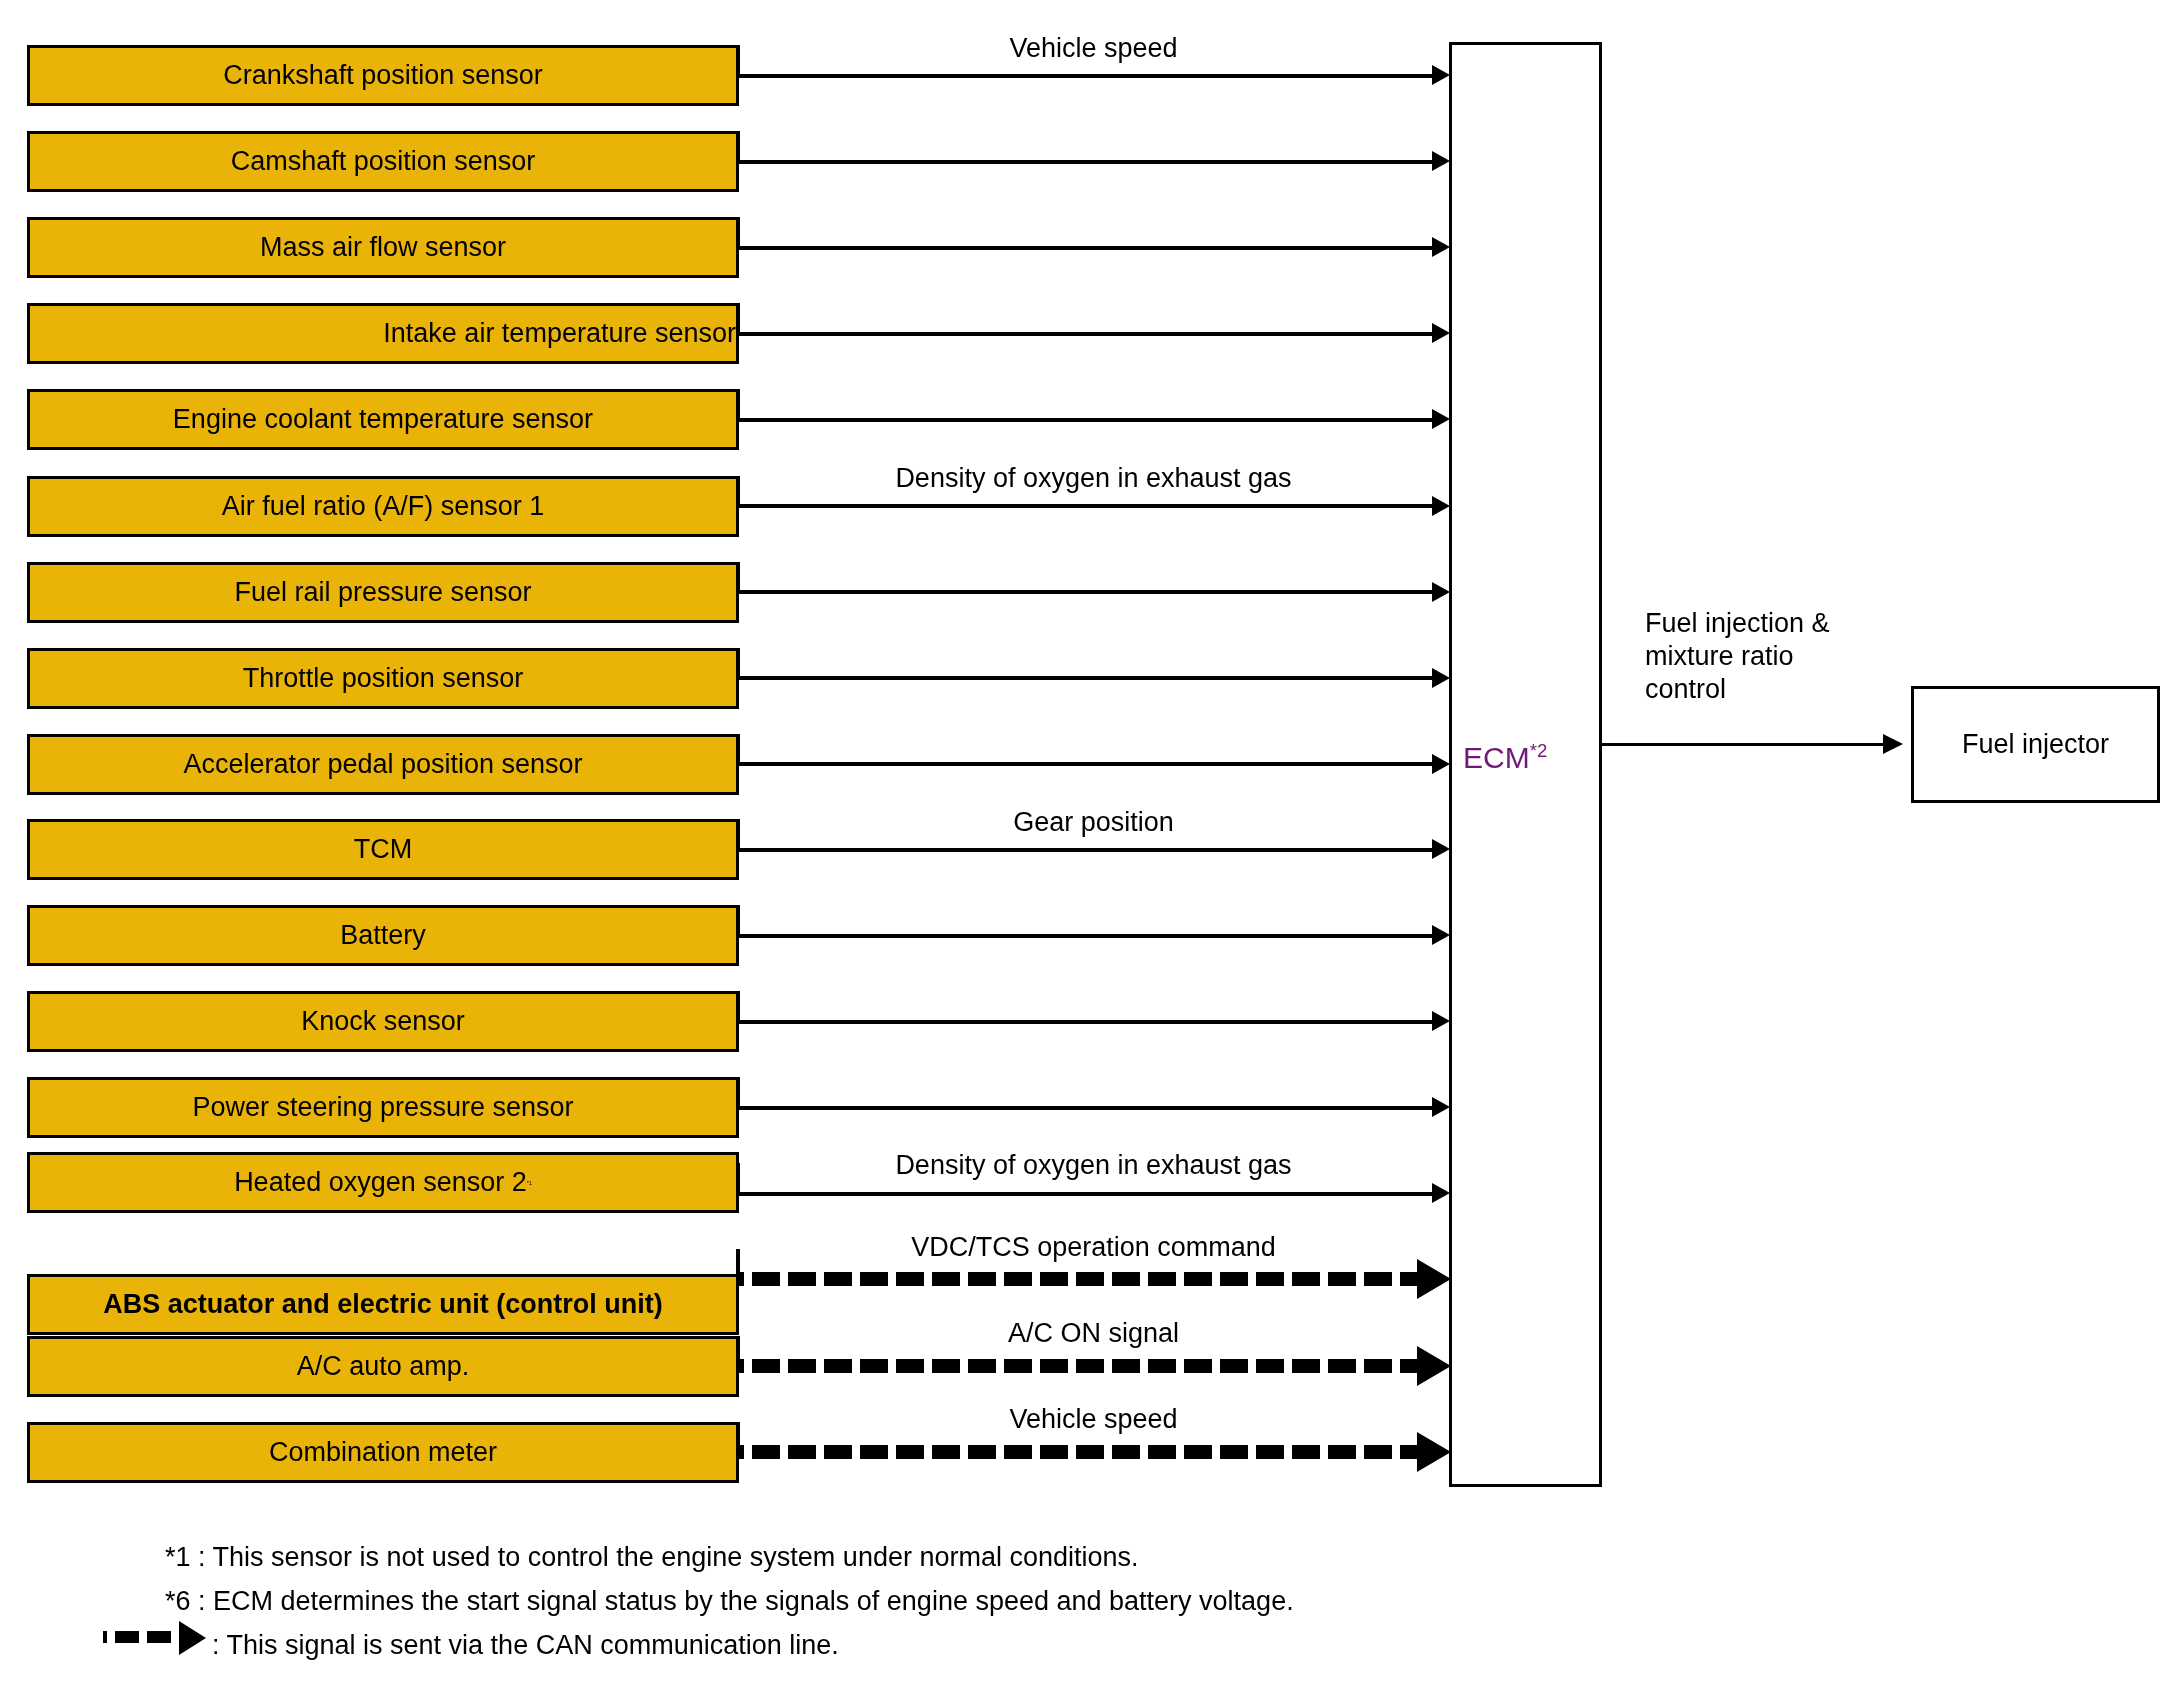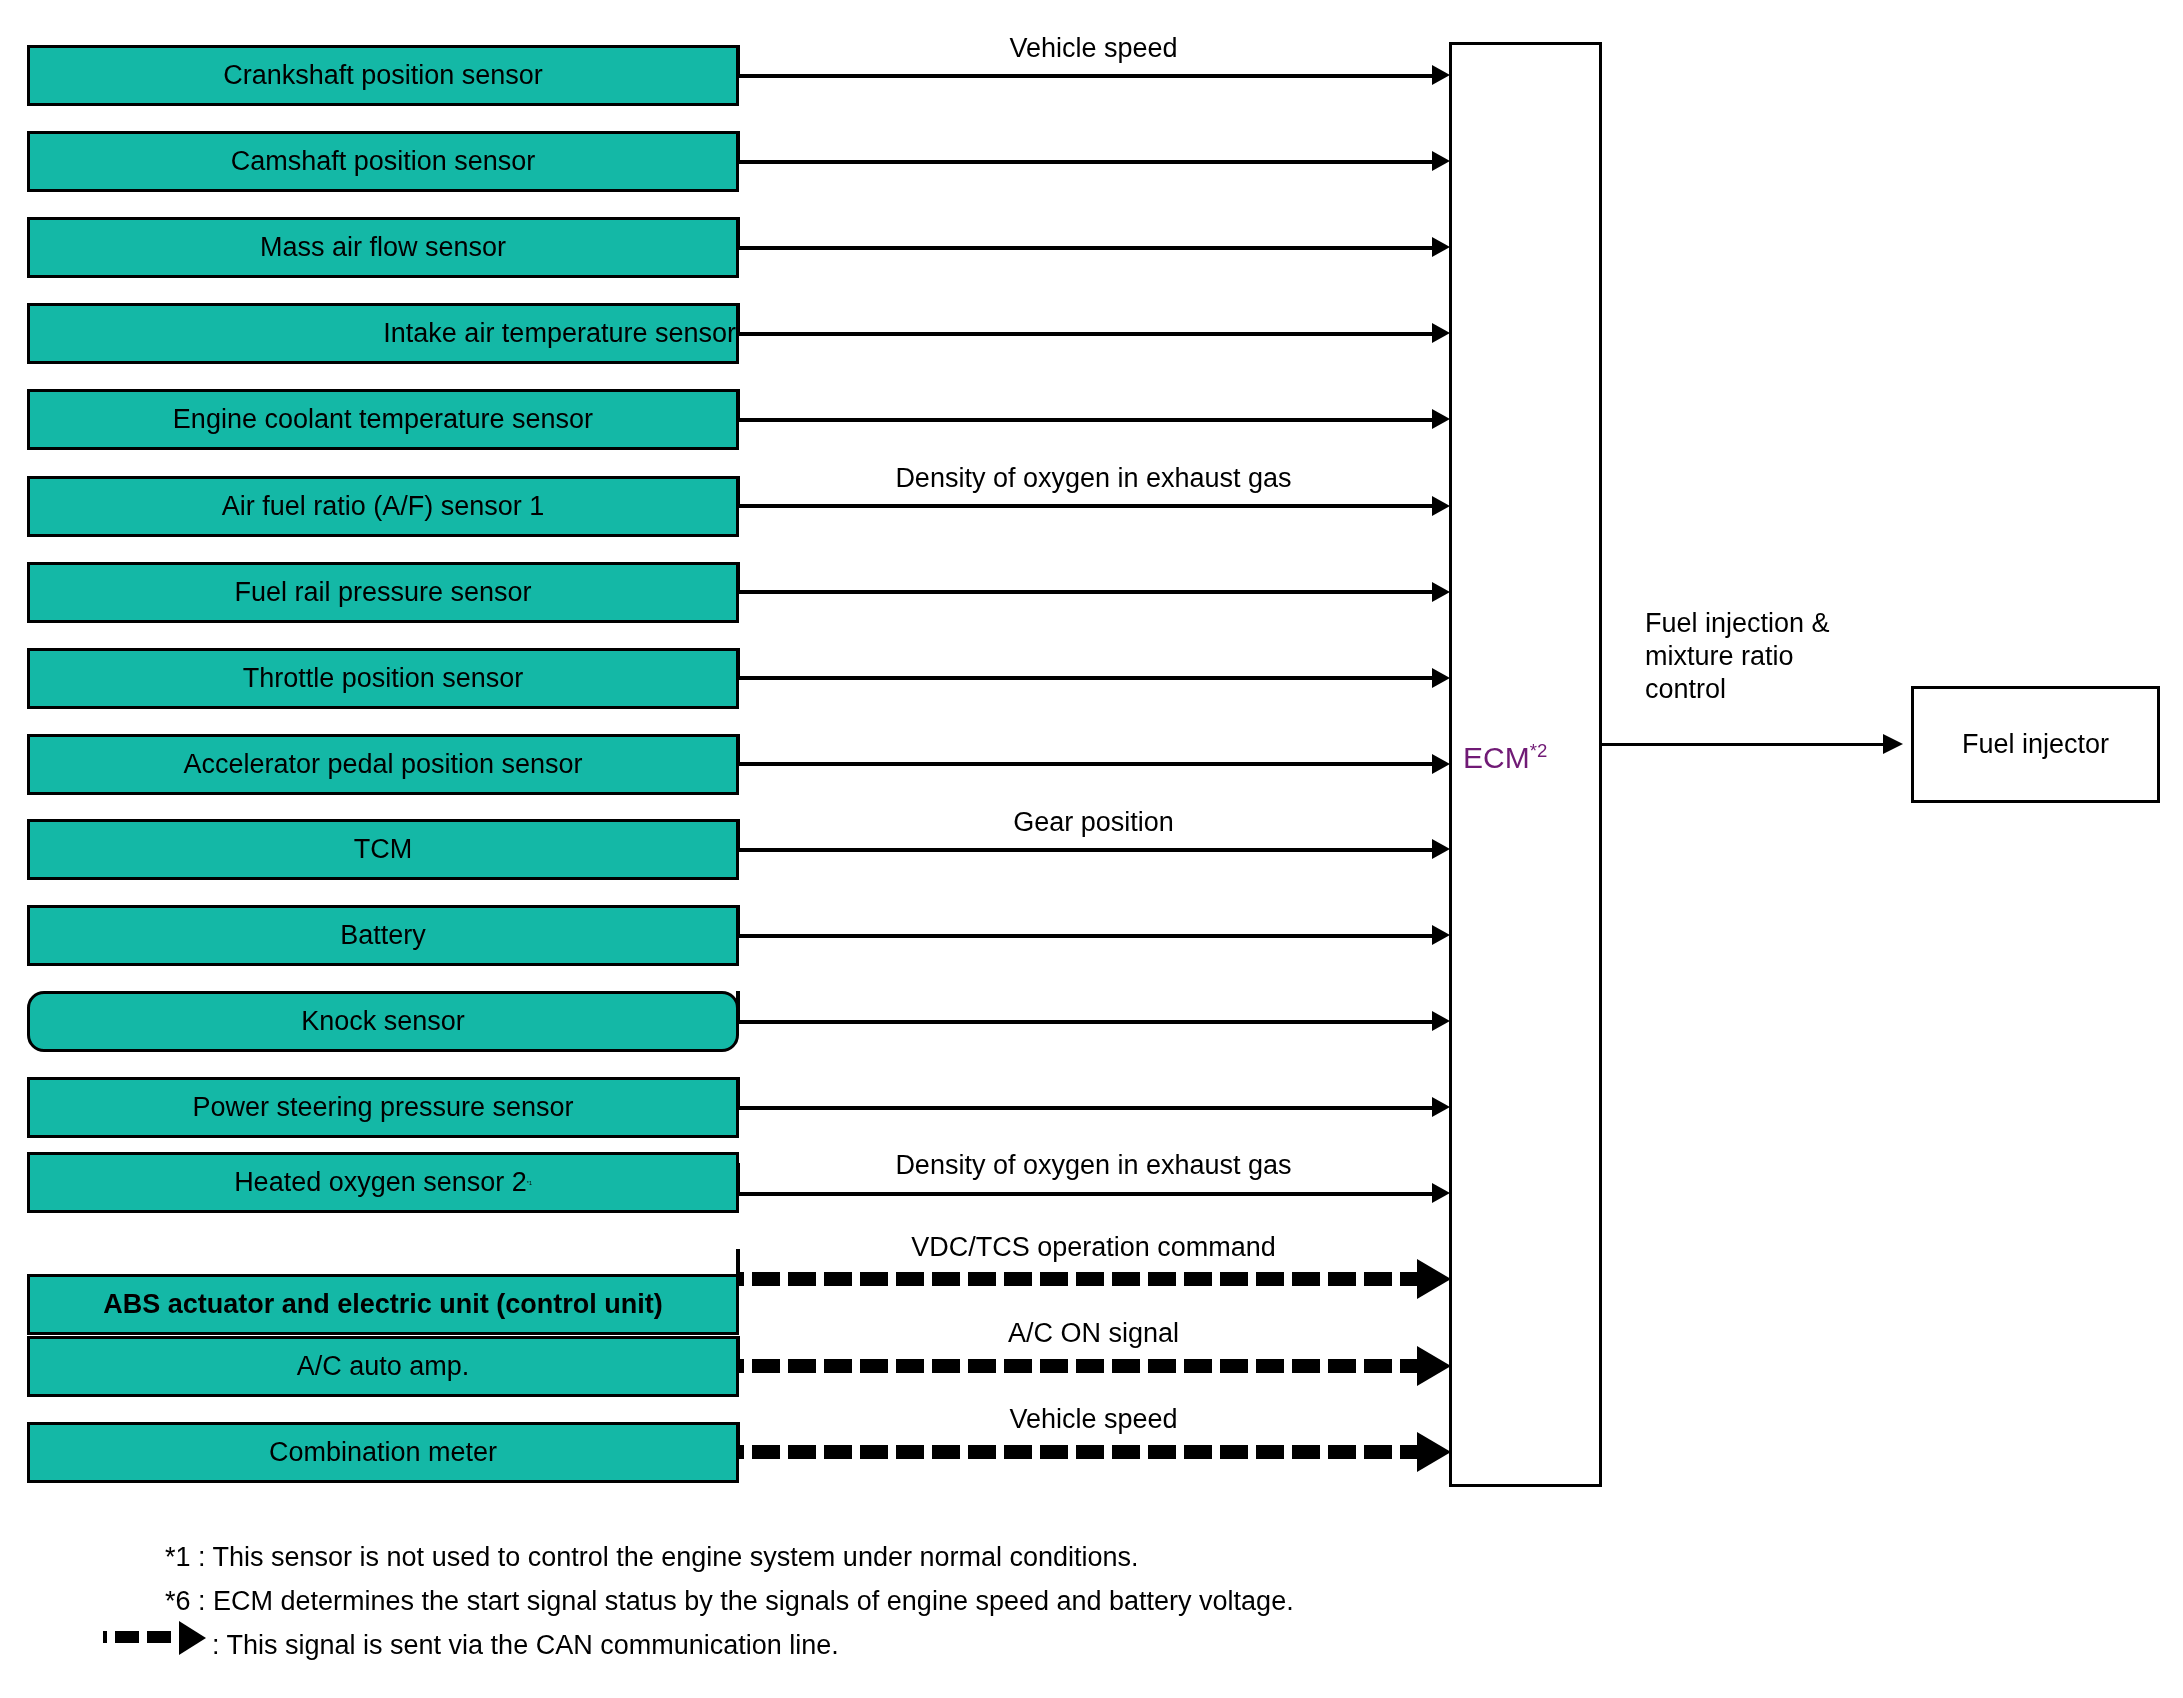--- a/index.html
+++ b/index.html
@@ -1,21 +1,21 @@
 <!DOCTYPE html>
 <html style="font-size:8.6px"><head>
 <meta charset="utf-8">
 <style>
   html,body{margin:0;padding:0;background:#fff;}
   body{font-family:"Liberation Sans",sans-serif;}
   #stage{position:relative;width:2183px;height:1698px;background:#fff;overflow:hidden;}
 
   .sbox{
     position:absolute;left:27px;width:712px;height:61px;
-    border:3.8px solid #000;box-sizing:border-box;background:#14b8a6;
+    border:3.8px solid #000;box-sizing:border-box;background:#eab308;
     display:flex;align-items:center;justify-content:center;
   }
   .sbox .lbl{
     font-size:27px;color:#000;line-height:1;white-space:nowrap;
   }
   .sup{font-size:0.62em;vertical-align:super;line-height:0;}
   .stub{position:absolute;background:#000;width:3.8px;}
   .shaft{position:absolute;height:3.8px;background:#000;}
   .head{
     position:absolute;width:0;height:0;
@@ -153,21 +153,21 @@
       <div class="stub" style="left: 736px; top: 819px; height: 30px;"></div>
       <div class="shaft" style="left: 739px; top: 848px; width: 693px;"></div>
       <div class="head" style="left: 1432px; top: 839px;"></div>
       <div class="alabel" style="left: 739px; width: 709px; top: 809px;">Gear position</div>
       <div class="sbox" style="top: 905px;">
         <span class="lbl">Battery</span>
       </div>
       <div class="stub" style="left: 736px; top: 905px; height: 30px;"></div>
       <div class="shaft" style="left: 739px; top: 934px; width: 693px;"></div>
       <div class="head" style="left: 1432px; top: 925px;"></div>
-      <div class="sbox" style="top: 991px; border-radius: 17px;">
+      <div class="sbox" style="top: 991px;">
         <span class="lbl">Knock sensor</span>
       </div>
       <div class="stub" style="left: 736px; top: 991px; height: 30px;"></div>
       <div class="shaft" style="left: 739px; top: 1020px; width: 693px;"></div>
       <div class="head" style="left: 1432px; top: 1011px;"></div>
       <div class="sbox" style="top: 1077px;">
         <span class="lbl">Power steering pressure sensor</span>
       </div>
       <div class="stub" style="left: 736px; top: 1077px; height: 30px;"></div>
       <div class="shaft" style="left: 739px; top: 1106px; width: 693px;"></div>

